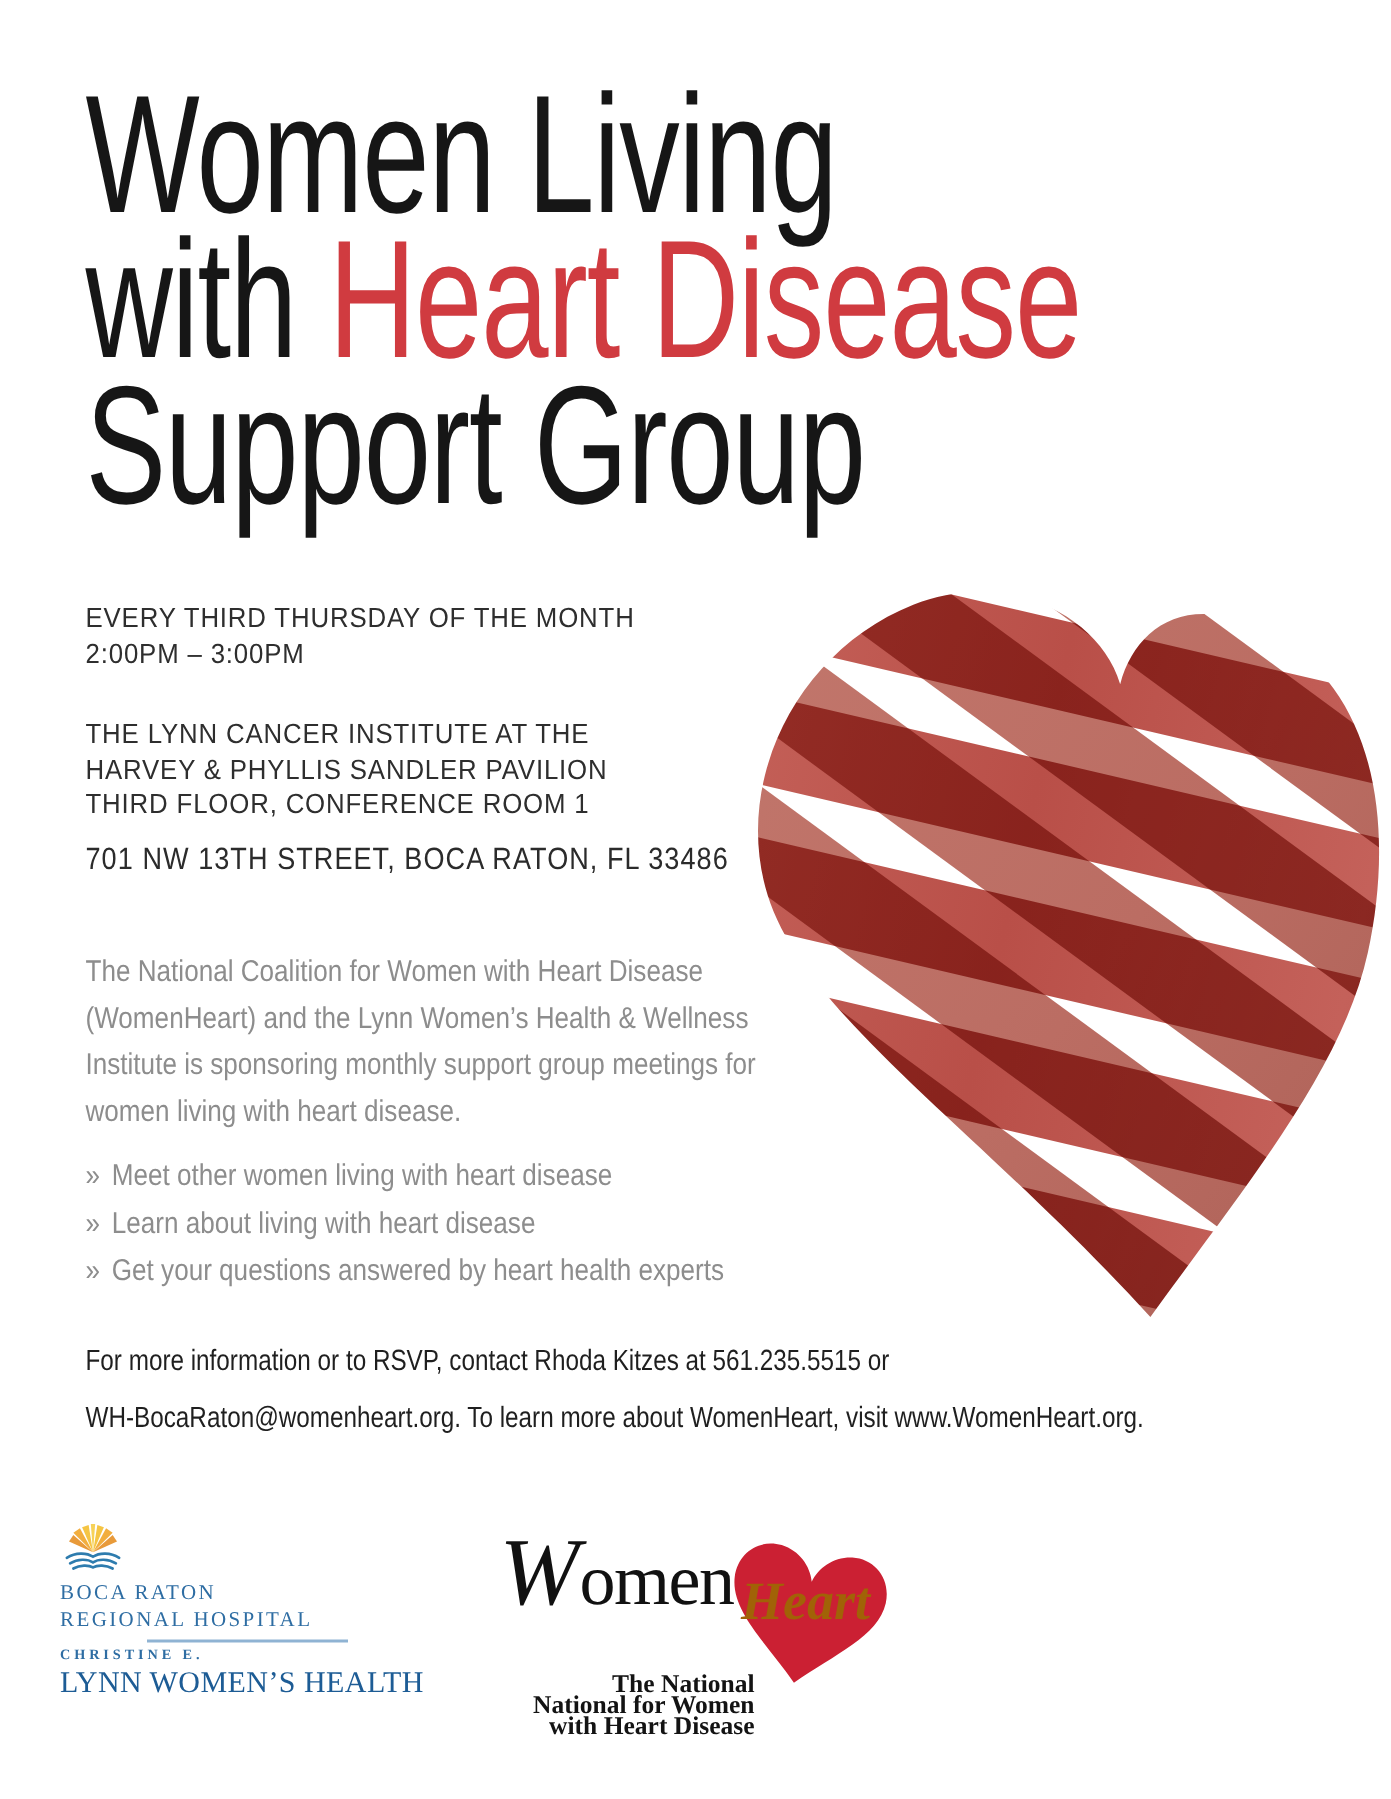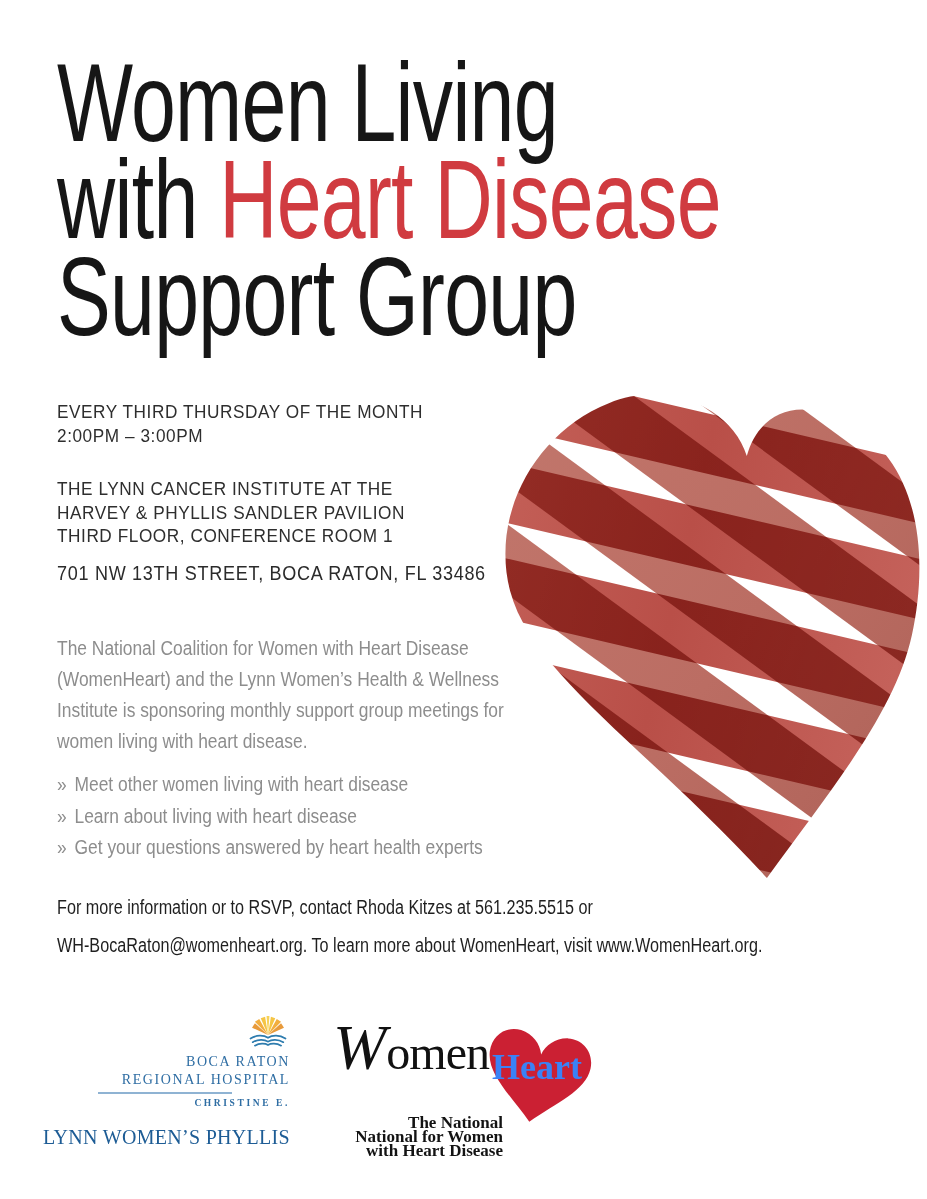--- a/index.html
+++ b/index.html
@@ -40,36 +40,36 @@
   .contact{
     position:absolute;left:57px;top:888px;color:#1f1f1f;
     font-size:19.5px;line-height:38px;white-space:nowrap;
     transform:scaleX(0.83);transform-origin:0 0;
   }
   
   .ribbon-heart{position:absolute;left:482px;top:390px;width:443px;height:488px;}
   .blendB{mix-blend-mode:multiply;}
   
   .hosp{
-    position:absolute;left:40px;top:1016px;width:250px;text-align:right;
+    position:absolute;left:40px;top:1016px;width:250px;text-align:left;
     font-family:"Liberation Serif",serif;color:#2e6da3;
   }
   .hosp .l1{font-size:14px;letter-spacing:1.6px;margin-top:2px;}
   .hosp .rule{width:134px;height:1.5px;background:#8fb3d3;margin:4px auto 4px auto;}
-  .hosp .chr{font-size:9.5px;font-weight:bold;letter-spacing:2.6px;margin-bottom:18px;}
+  .hosp .chr{font-size:9.5px;font-weight:bold;letter-spacing:2.6px;margin-bottom:2px;}
   .hosp .lynn{font-size:20px;color:#1d5c95;letter-spacing:0.3px;line-height:22px;}
   
   .wh{position:absolute;left:333px;top:1018px;width:290px;height:135px;font-family:"Liberation Serif",serif;}
   .wh-word{position:absolute;left:0;top:0;line-height:60px;white-space:nowrap;color:#111;}
   .wh-word .wW{font-size:64px;font-style:italic;font-weight:400;}
   .wh-word .wRest{font-size:48px;font-weight:400;letter-spacing:-1px;}
   .wh-heart{position:absolute;left:148px;top:10px;width:112px;height:100px;}
   .wh-heart-label{
     position:absolute;left:148px;top:28px;width:112px;text-align:center;
-    font-size:36px;font-weight:700;color:#3b82f6;letter-spacing:0;white-space:nowrap;
+    font-size:36px;font-weight:700;color:#a16207;letter-spacing:0;white-space:nowrap;font-style:italic;
   }
   .wh-tag{
     position:absolute;left:10px;top:66px;width:160px;text-align:right;
     font-size:17px;font-weight:700;line-height:13.8px;color:#131313;white-space:nowrap;margin-top:32px;
   }
 </style>
 </head>
 <body>
 
 <div id="page">
@@ -165,21 +165,21 @@
       <g fill="none" stroke="#2e7cae" stroke-width="2.4" stroke-linecap="round">
         <path d="M6 31 C 14 26 24 26 30 30 C 36 26 46 26 54 31"></path>
         <path d="M9 36 C 16 31.8 25 31.8 30 35.2 C 35 31.8 44 31.8 51 36"></path>
         <path d="M12 40.8 C 18 37.4 26 37.4 30 39.8 C 34 37.4 42 37.4 48 40.8"></path>
       </g>
     </svg>
     <div class="l1">BOCA RATON</div>
     <div class="l1">REGIONAL HOSPITAL</div>
     <div class="rule"></div>
     <div class="chr">CHRISTINE E.</div>
-    <div class="lynn">LYNN WOMEN’S PHYLLIS</div>
+    <div class="lynn">LYNN WOMEN’S HEALTH</div>
   </div>
 
   <div class="wh">
     <div class="wh-word"><span class="wW">W</span><span class="wRest">omen</span></div>
     <svg class="wh-heart" viewBox="0 0 200 180">
       <path transform="rotate(10 100 90)" fill="#cb2033" d="M100 170 C58 128 10 98 8 57 C7 27 30 7 57 10 C79 13 95 29 100 47 C105 29 121 13 143 10 C170 7 193 27 192 57 C190 98 142 128 100 170 Z"></path>
     </svg>
     <div class="wh-heart-label">Heart</div>
     <div class="wh-tag">
       <div>The National</div>

